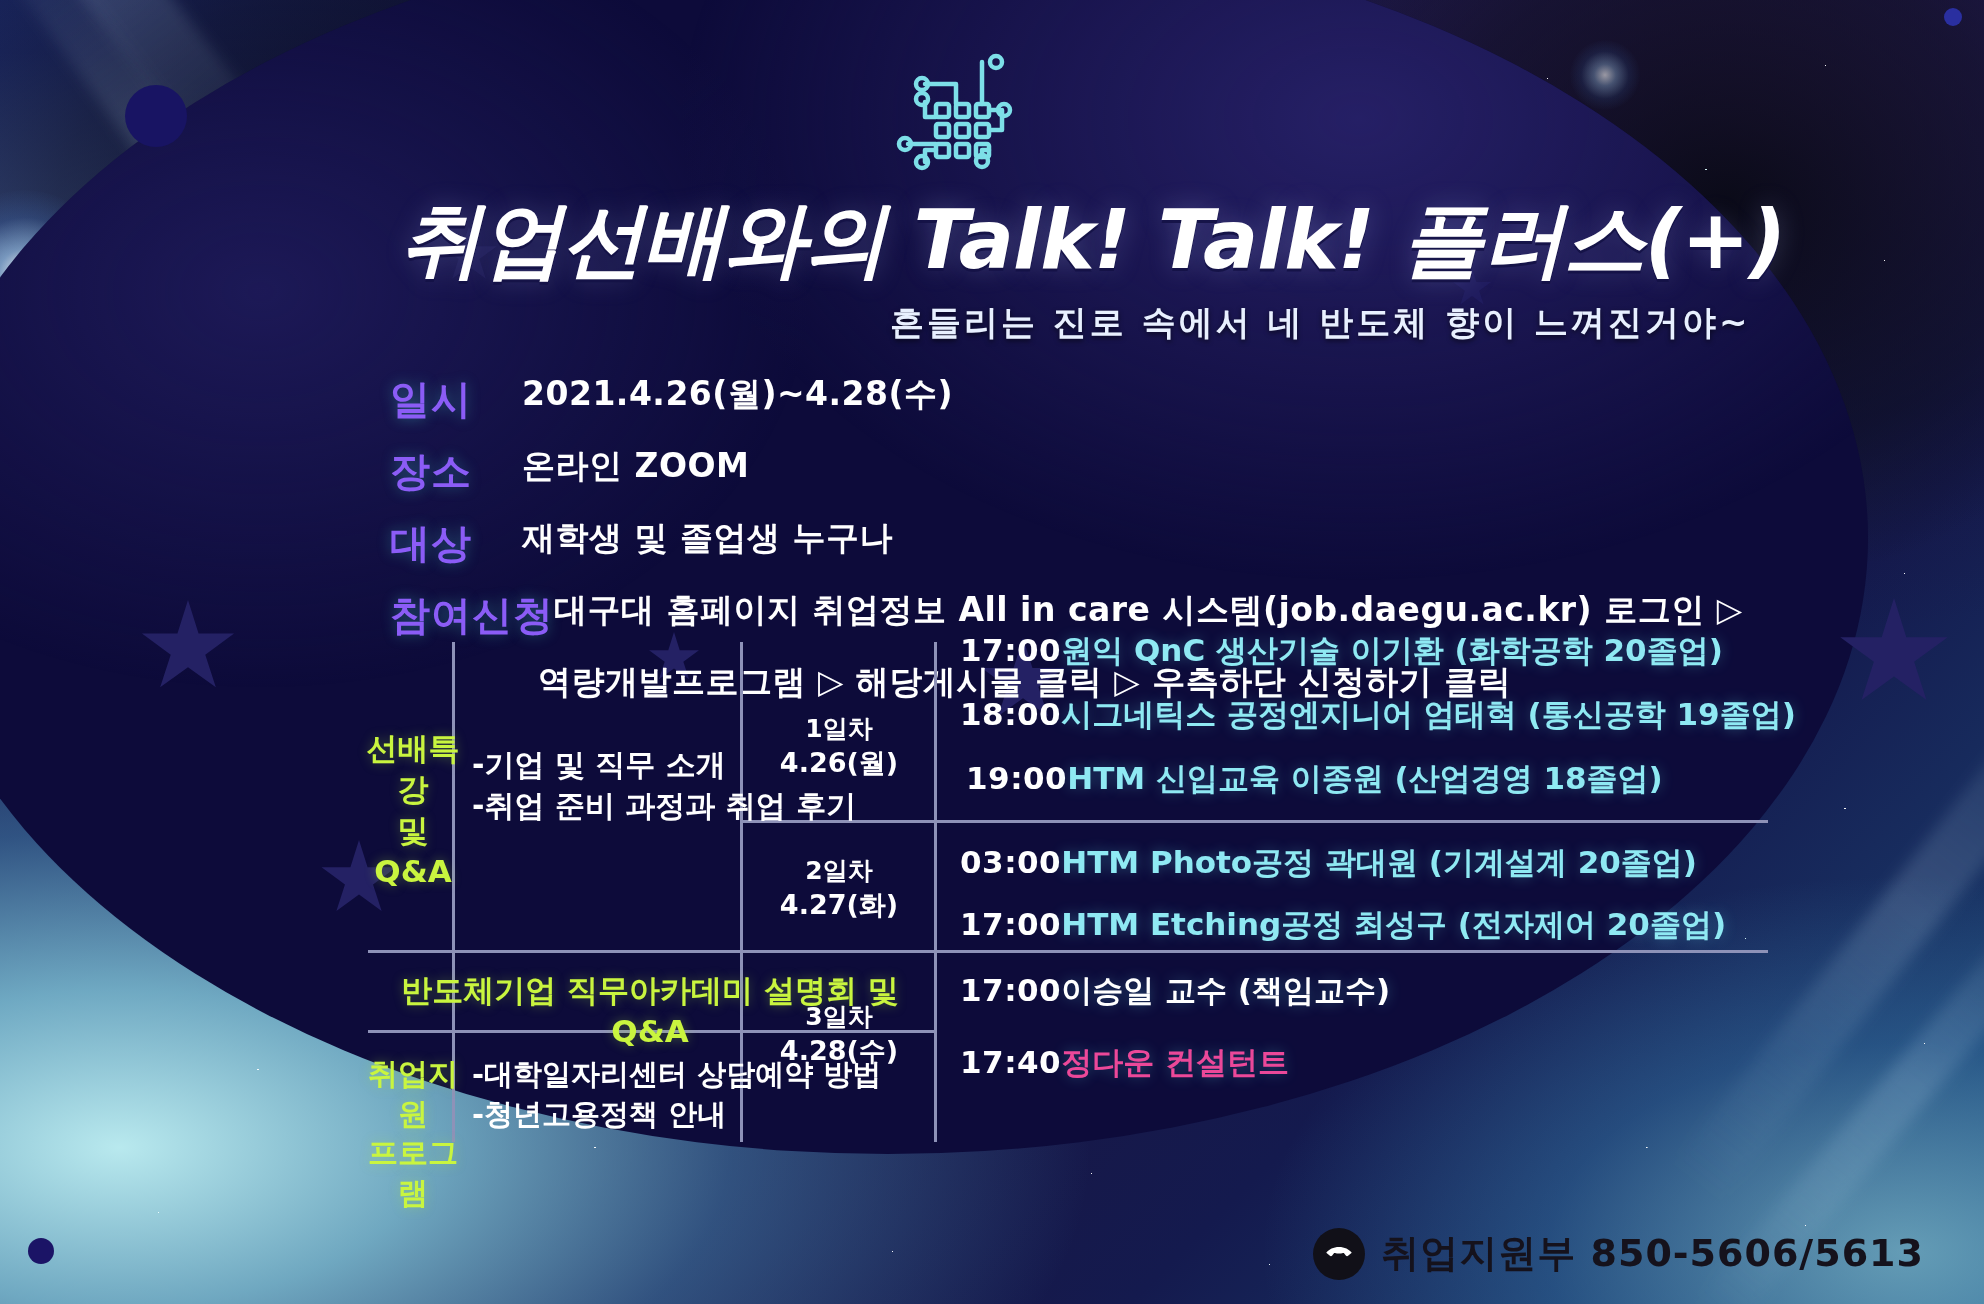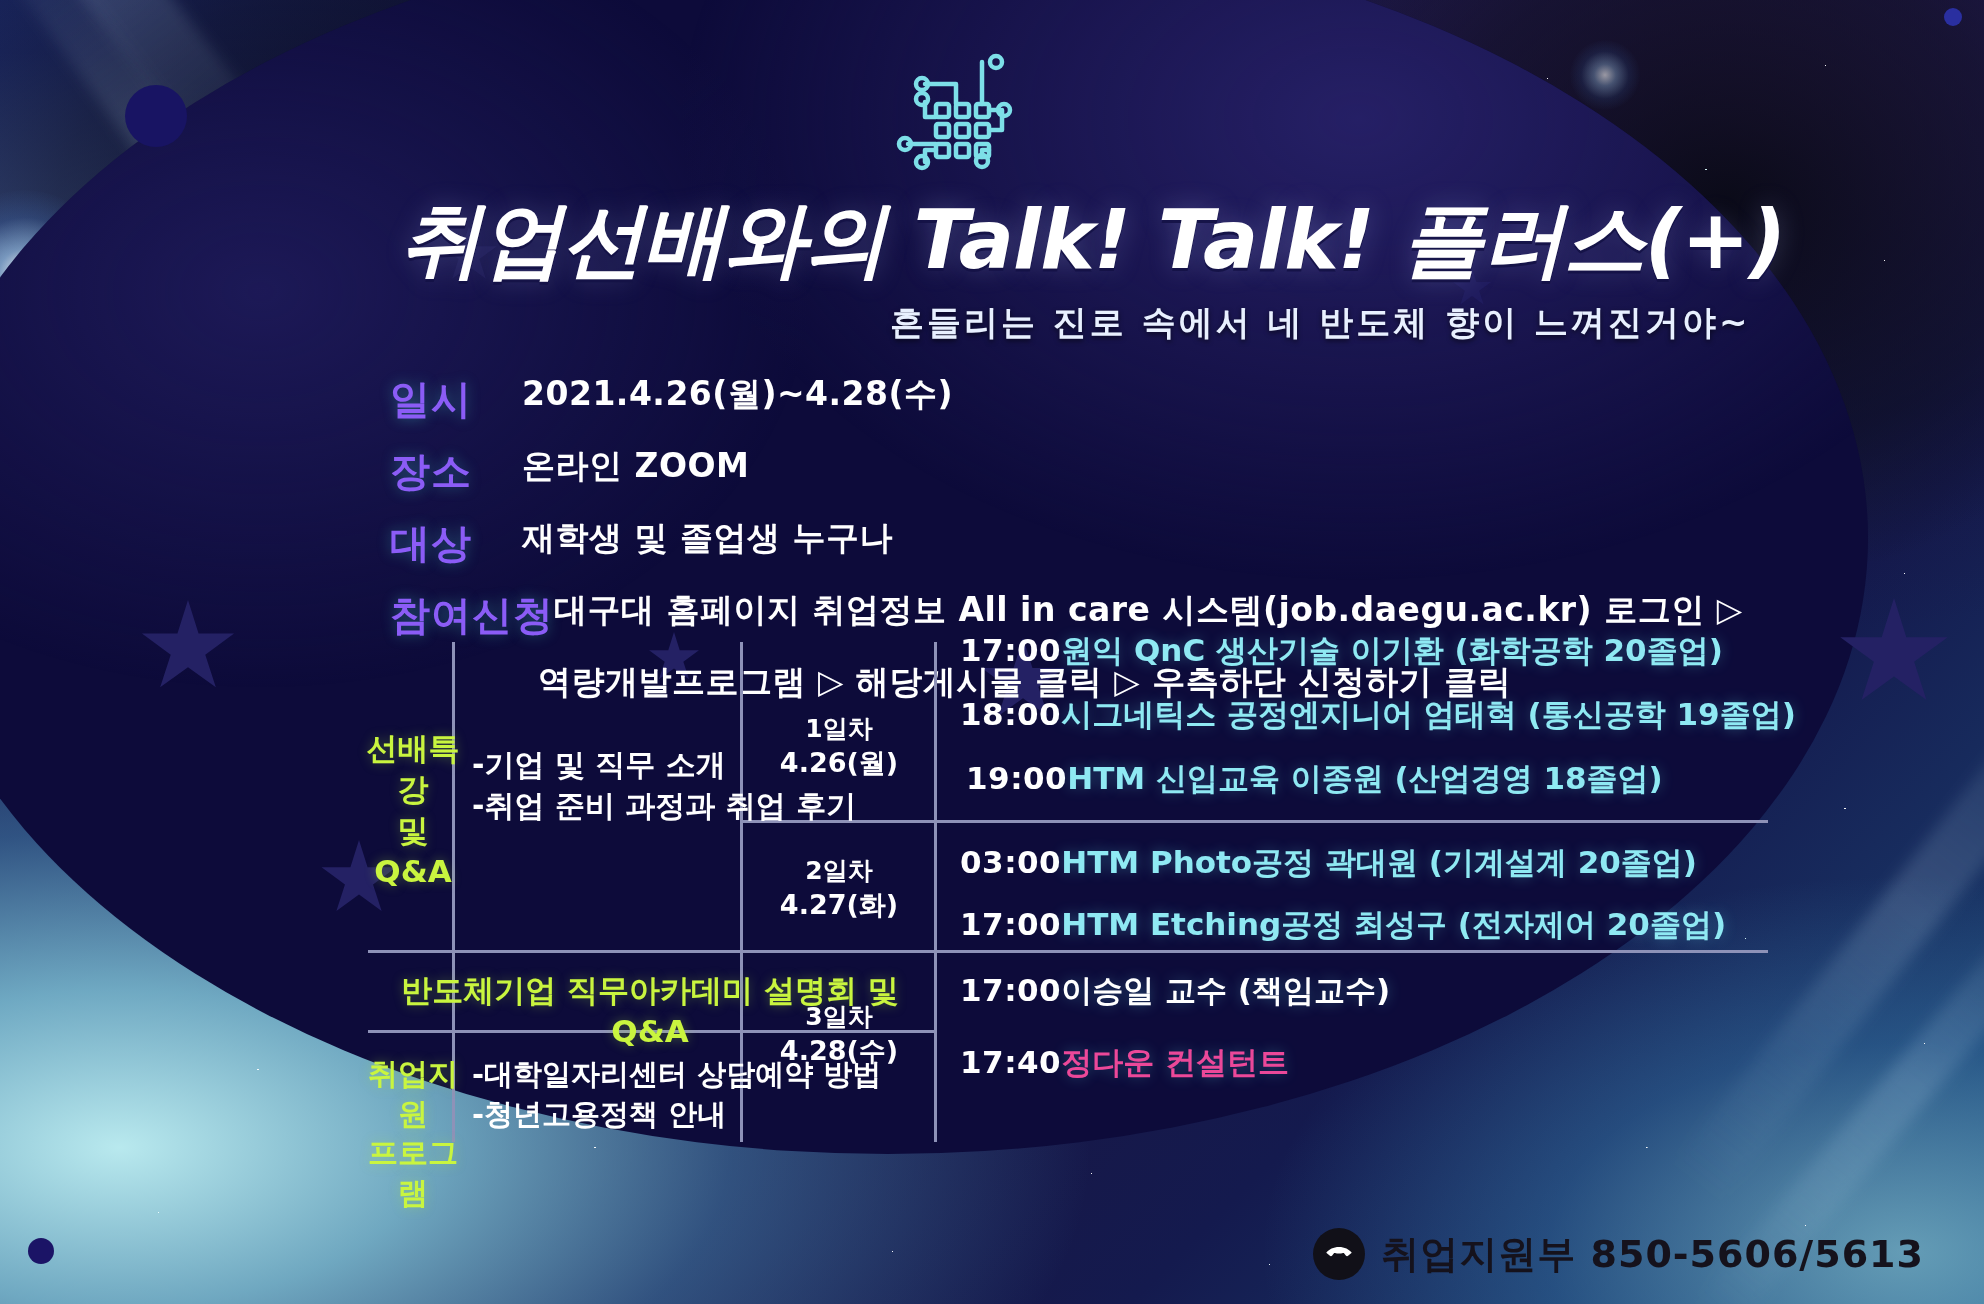--- a/index.html
+++ b/index.html
@@ -184,21 +184,21 @@
   .day-cell .d1{ font-size:25px; }
   .session{
     position:absolute; white-space:nowrap; font-weight:800; font-size:31px;
   }
   .session .t{ color:#ffffff; letter-spacing:.5px; }
   .session .s{ color:#8fe9f3; text-shadow:0 0 14px rgba(100,225,245,.3); }
 
   
   .footer{
     position:absolute; right:60px; bottom:24px;
-    display:flex; align-items:center; gap:16px;
+    display:flex; gap:16px;
   }
   .phone-badge{
     width:52px; height:52px; border-radius:50%;
     background:#111018; display:flex; align-items:center; justify-content:center;
   }
   .footer-text{
     font-size:38px; font-weight:800; color:#15121c; letter-spacing:1px; white-space:nowrap;
   }
   .corner-dot{ position:absolute; width:26px; height:26px; border-radius:50%; background:#1b1466; }
 </style>

